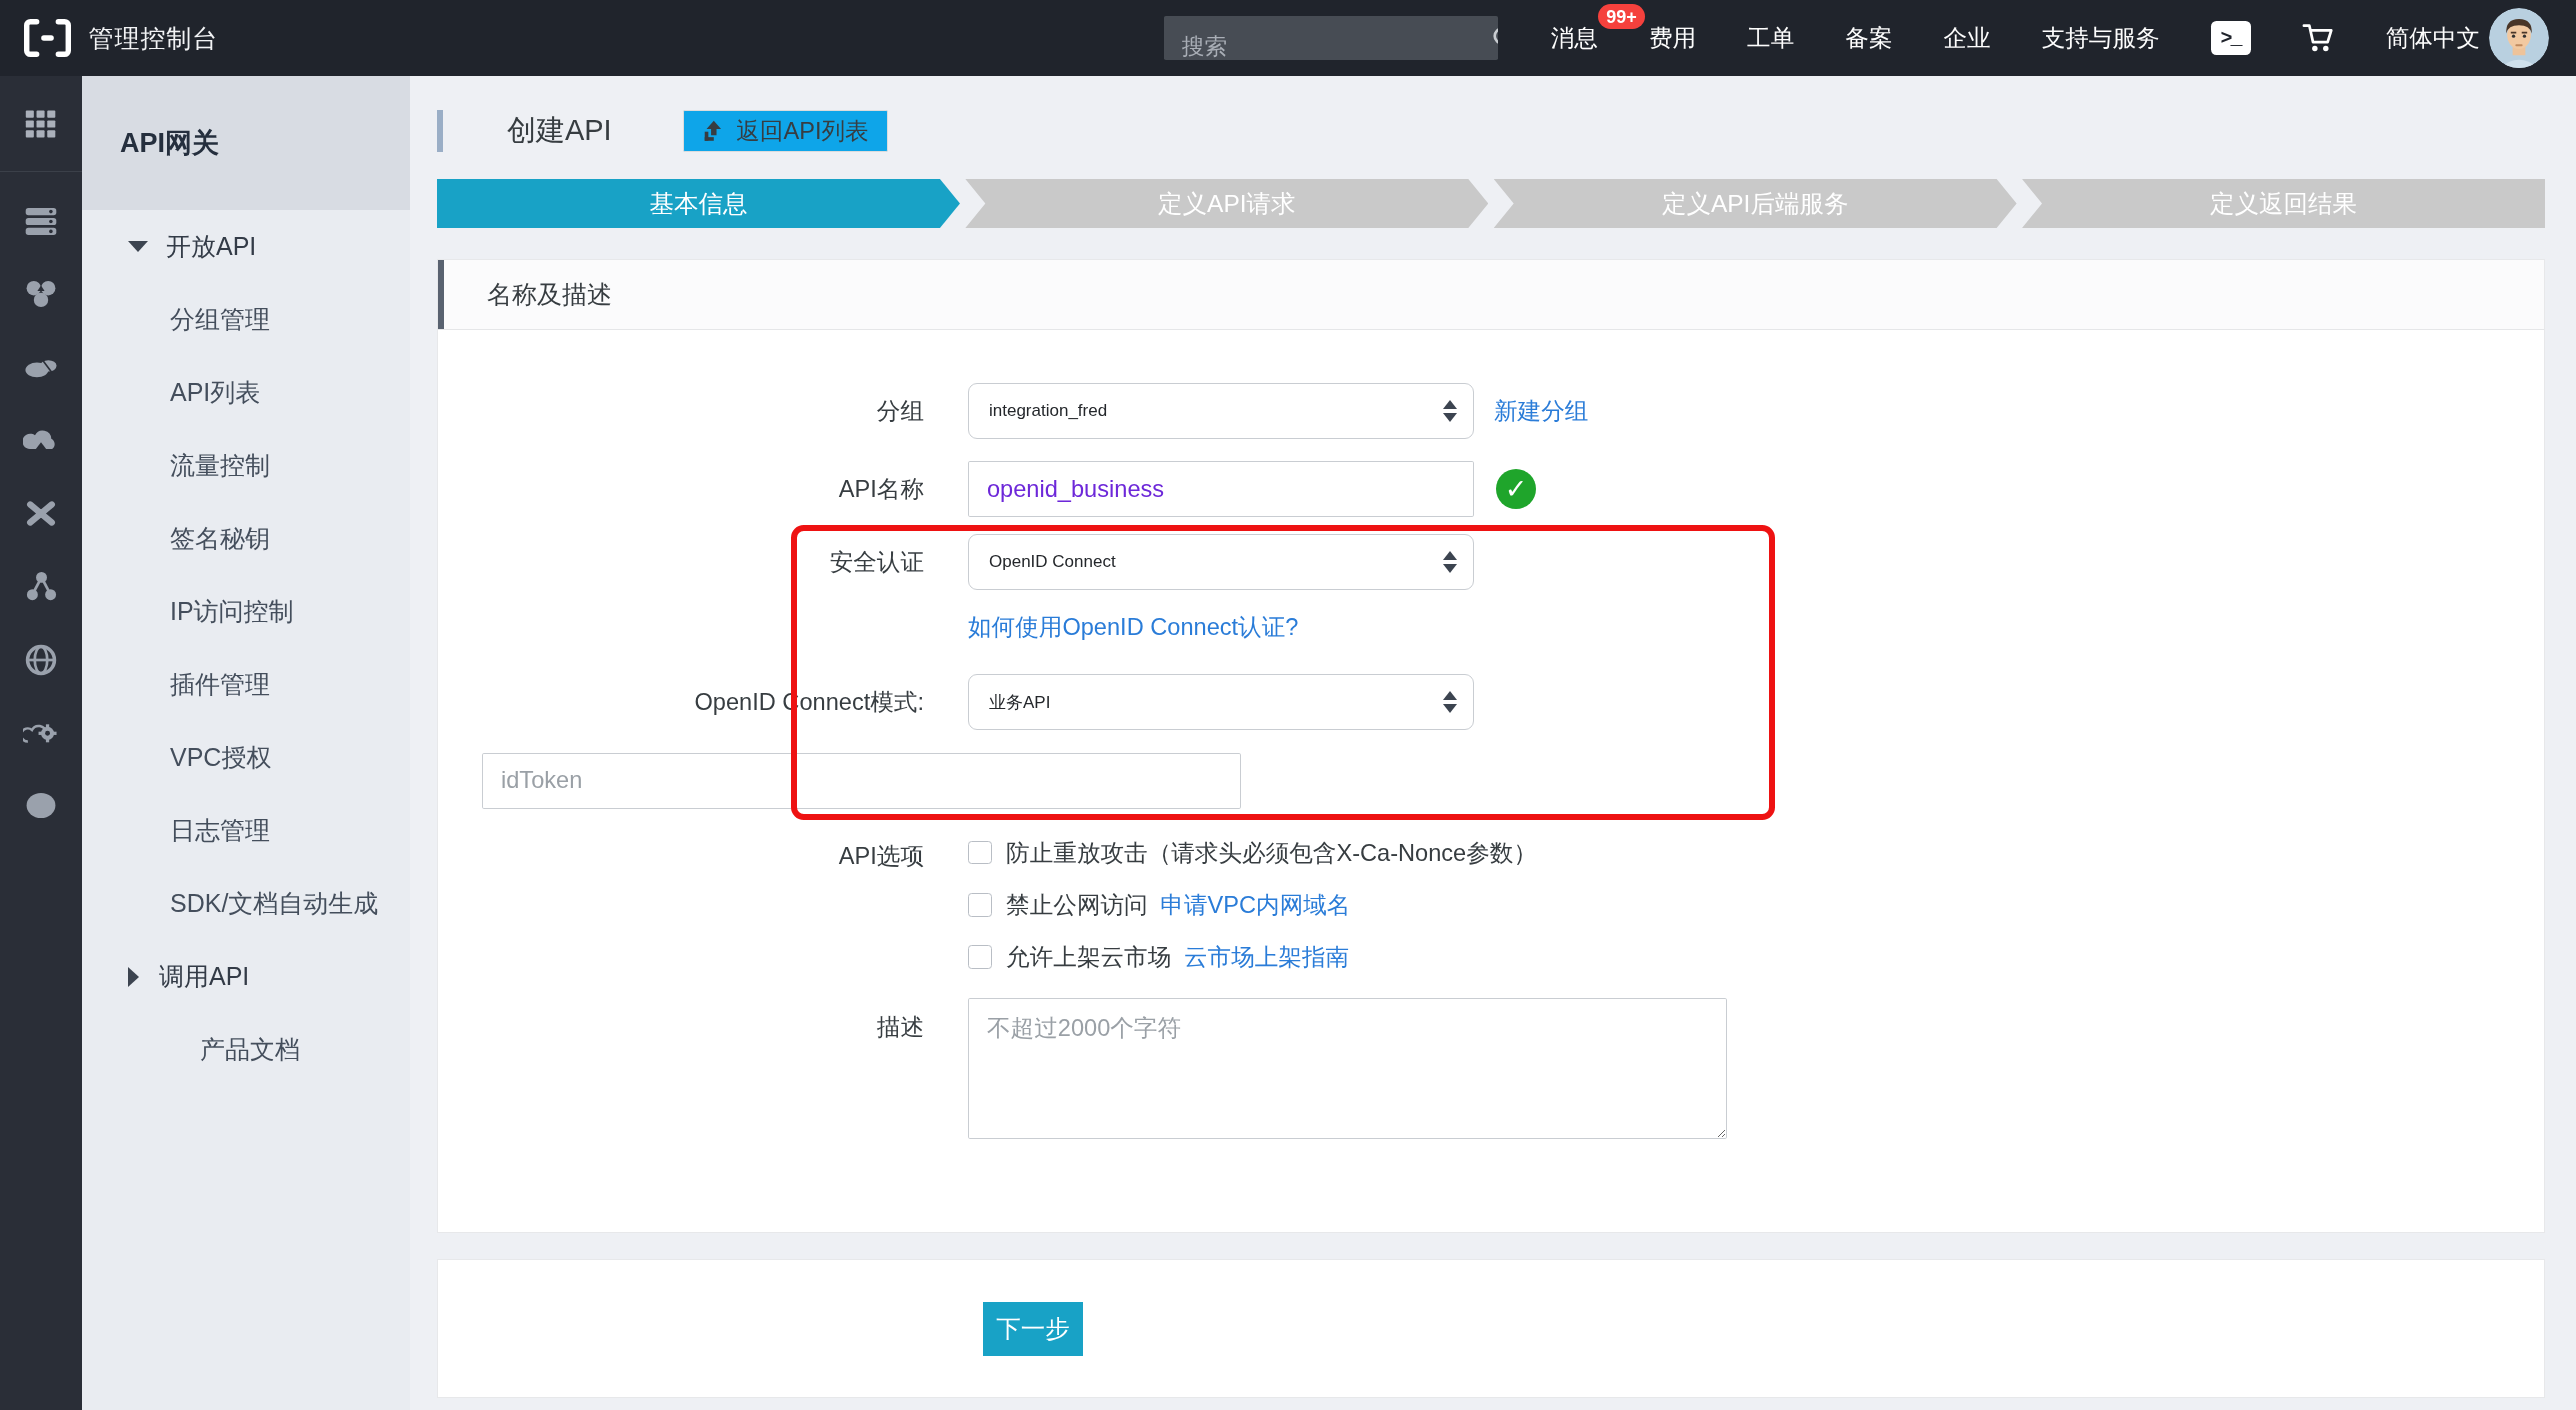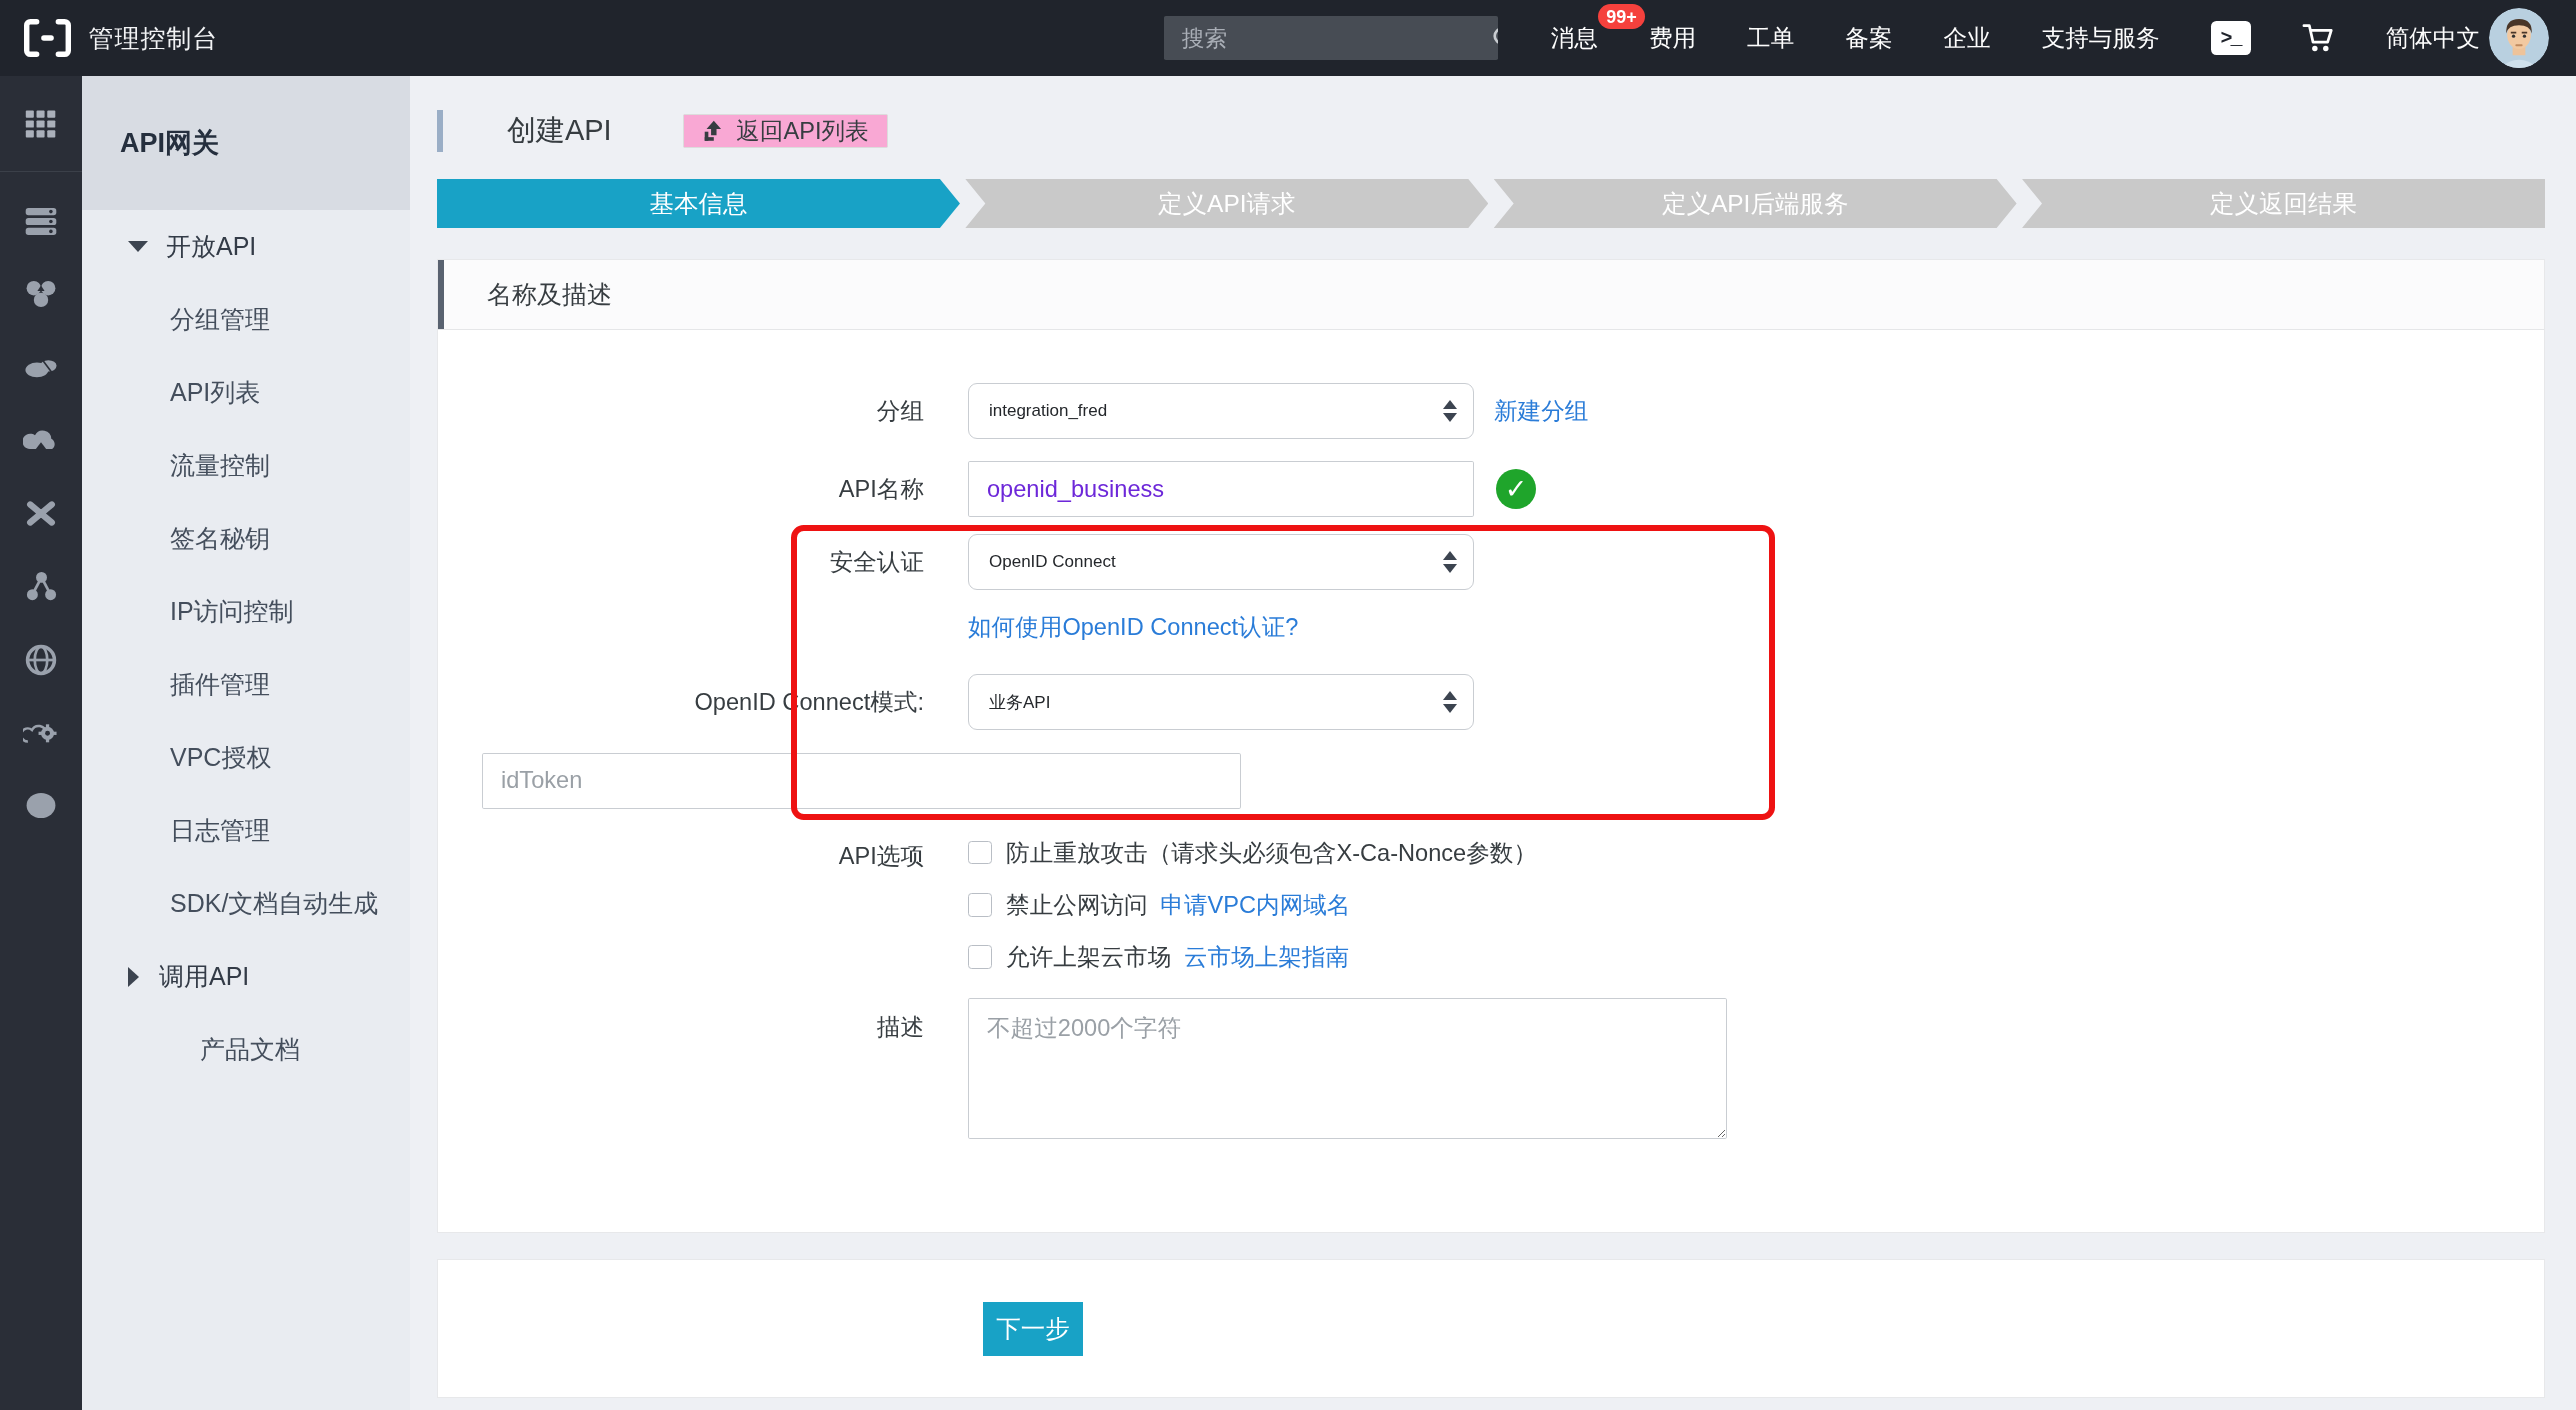--- a/index.html
+++ b/index.html
@@ -5,21 +5,21 @@
   * { margin:0; padding:0; box-sizing:border-box; }
   html,body { width:2576px; height:1410px; overflow:hidden; background:#eef0f4;
     font-family:"Liberation Sans","DejaVu Sans",sans-serif; }
 
   
   .topbar { position:relative; height:76px; background:#20242c; display:flex; align-items:center;
     padding:0 27px 0 23.6px; color:#fff; }
   .logo { width:47px; height:44px; display:flex; align-items:center; justify-content:center; }
   .console-title { font-size:25px; color:#f2f3f5; margin-left:18px; letter-spacing:0.9px; }
   .top-spacer { flex:1; }
-  .searchbox { width:334px; height:44px; background:#474c54; display:flex; align-items:center;
+  .searchbox { width:334px; height:44px; background:#474c54; display:flex; align-items:flex-end;
     border-radius:1.8px; overflow:hidden; }
   .searchbox input { flex:1; background:transparent; border:none; outline:none; color:#c9cdd3;
     font-size:22.7px; padding:0 18px; font-family:inherit; }
   .searchbox input::placeholder { color:#a9aeb6; }
   .search-divider { width:1.8px; height:29px; background:#383d44; }
   .search-btn { width:53px; height:44px; display:flex; align-items:center; justify-content:center; }
   .topnav { display:flex; align-items:center; margin-left:53px; gap:51px; }
   .topnav-item { font-size:23.6px; color:#fdfdfd; position:relative; white-space:nowrap; cursor:pointer; }
   .nav-badge { position:absolute; top:-18px; right:-47px; background:#f5413d; color:#fff;
     font-size:18px; line-height:18px; padding:3.6px 8.2px; border-radius:12.7px; font-weight:bold; }
@@ -48,21 +48,21 @@
   .side-group-label { font-size:25px; color:#333b47; }
   .side-item { height:73px; display:flex; align-items:center; padding-left:88px; font-size:25px;
     color:#444e5c; cursor:pointer; }
   .side-item.plain { padding-left:74px;margin-left:44px; }
 
   
   .main { flex:1; background:#eef0f4; padding:0 31px 0 27px; overflow:hidden; }
   .page-head { margin-top:34px; display:flex; align-items:center;gap:40px; }
   .accent-bar { width:6.3px; height:42px; background:#9aaec6; margin-right:23.6px; }
   .page-title { font-size:29px; color:#373d41; }
-  .back-btn { margin-left:31px; height:34px; background:#f9a8d4; border:1.8px solid #dcdcdc; border-radius:1.8px;
+  .back-btn { margin-left:31px; height:42px; background:#0ea5e9; border:1.8px solid #dcdcdc; border-radius:1.8px;
     display:flex; align-items:center; padding:0 18px; cursor:pointer; }
   .back-btn span.txt { font-size:23.6px; color:#373d41; margin-left:11px; }
 
   .steps { margin-top:27px; display:flex; height:49px; }
   .step { flex:1; background:#c9c9c9; color:#fff; font-size:24.5px; display:flex; align-items:center;
     justify-content:center; margin-right:5.4px; clip-path:polygon(0 0, calc(100% - 20px) 0, 100% 50%, calc(100% - 20px) 100%, 0 100%, 20px 50%); }
   .step:first-child { clip-path:polygon(0 0, calc(100% - 20px) 0, 100% 50%, calc(100% - 20px) 100%, 0 100%); }
   .step:last-child { margin-right:0; clip-path:polygon(0 0, 100% 0, 100% 100%, 0 100%, 20px 50%); }
   .step.active { background:#18a2c6; }
 

